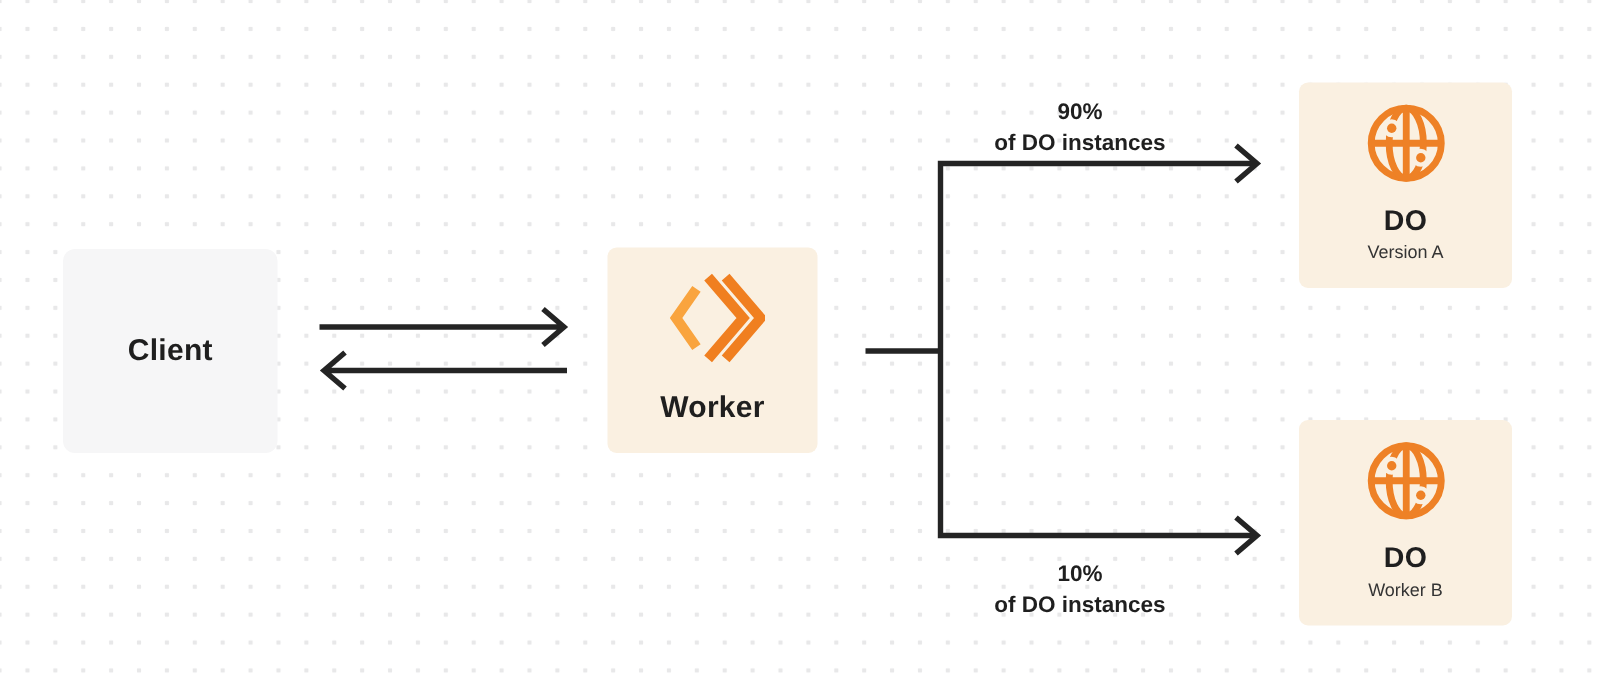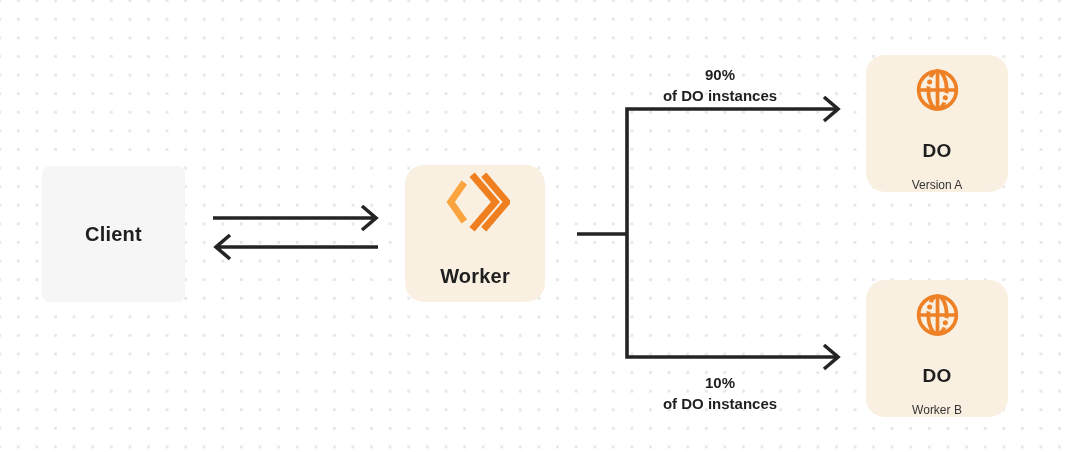--- a/index.html
+++ b/index.html
@@ -59,26 +59,25 @@
     letter-spacing:.2px;
   }
   .node-subtitle{
     font-weight:normal;
     font-size:12px;
     color:var(--text-secondary);
     margin-top:2px;
   }
   .cream{
     background:var(--cream-box-bg);
-    border-radius:19px;
-    gap:14px;
+    border-radius:6px;
   }
   .node-worker{
     left:405px;top:165px;width:140px;height:137px;
-    padding-top:2px;
+    padding-top:12px;
   }
   .node-worker .node-title{margin-top:14px;font-size:20px;}
   .node-do-a{left:866px;top:55px;width:142px;height:137px;padding-top:12px;}
   .node-do-b{left:866px;top:280px;width:142px;height:137px;padding-top:12px;}
   .node-do-a .node-title,.node-do-b .node-title{margin-top:13px;}
   .icon{display:block;}
   .edge-label{
     position:absolute;
     width:200px;
     text-align:center;

